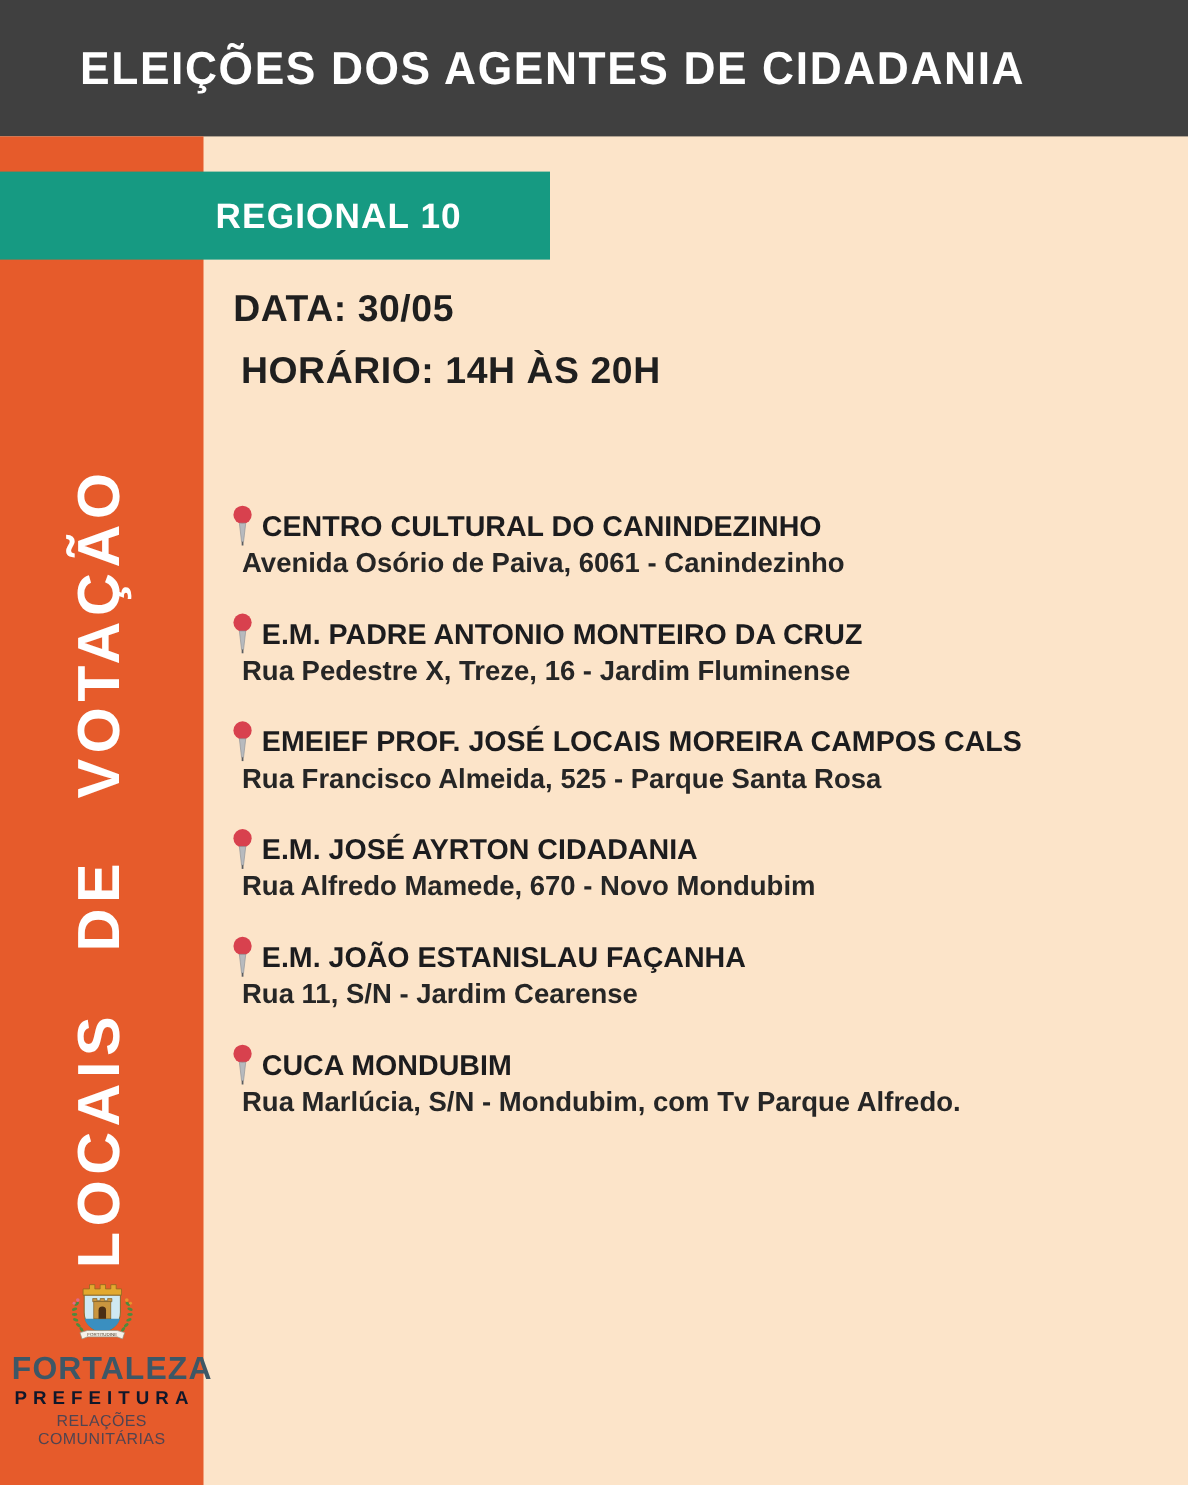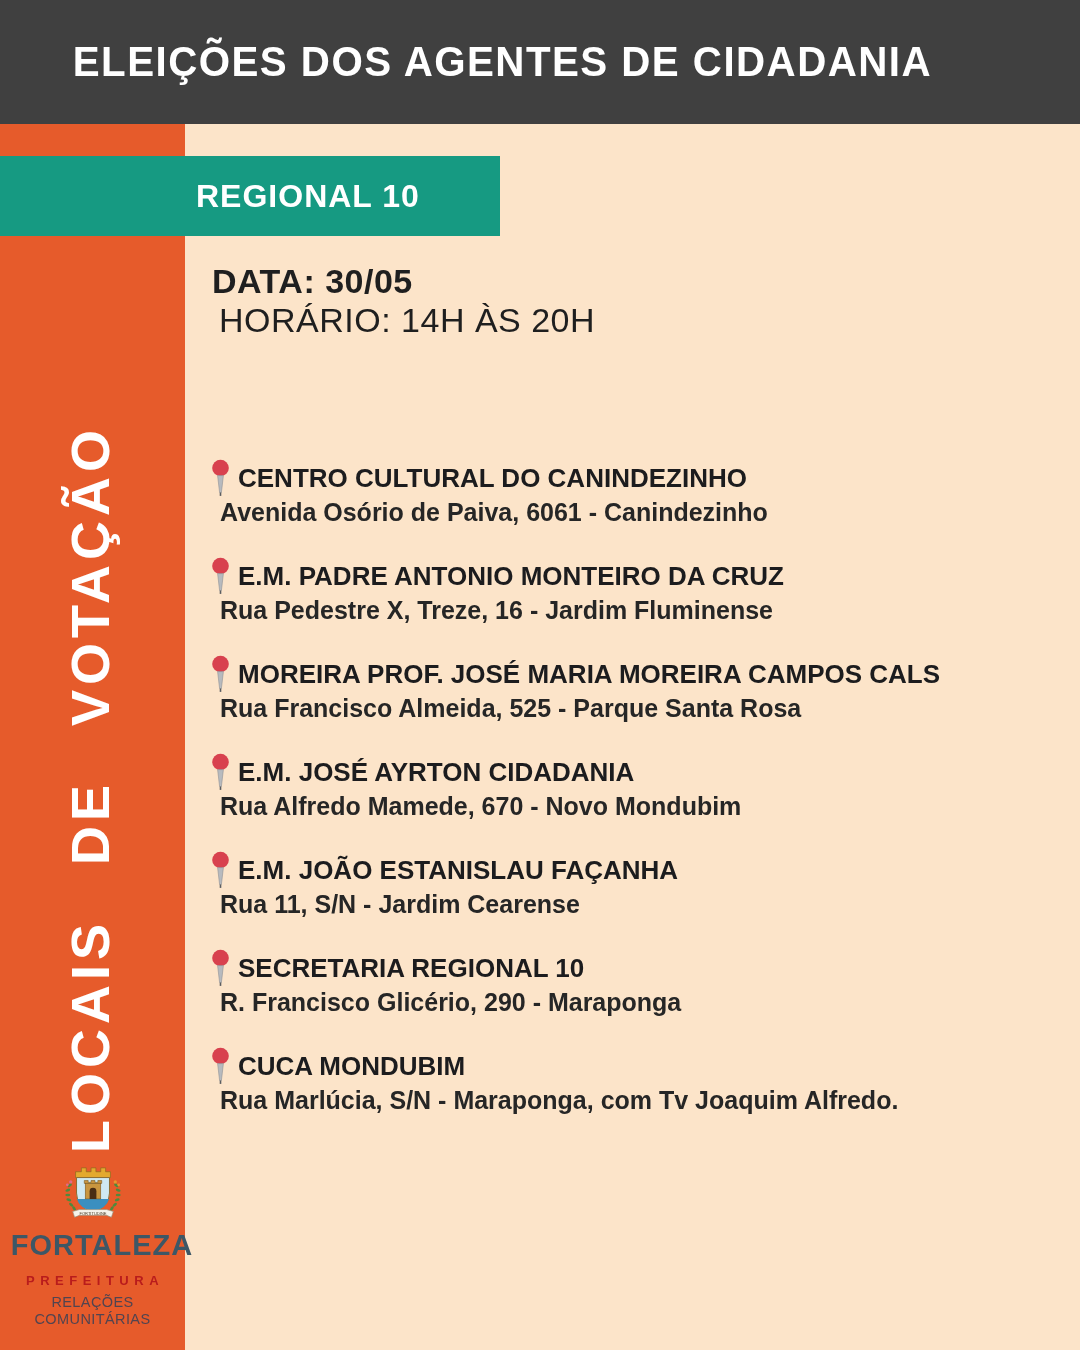--- a/index.html
+++ b/index.html
@@ -64,22 +64,22 @@
   }
   
   .schedule{
     position:absolute;left:212px;top:262px;
     color:#1f1f1f;
   }
   .schedule-date{
     font-size:34px;font-weight:700;letter-spacing:.5px;
   }
   .schedule-time{
-    padding-left:7px;
-    font-size:34px;font-weight:400;letter-spacing:.5px;
+    margin-top:17px;padding-left:7px;
+    font-size:34px;font-weight:700;letter-spacing:.5px;
   }
   
   .locations{
     position:absolute;left:210px;top:430px;width:840px;
   }
   .loc{
     position:relative;
     margin-bottom:13px;
   }
   .loc-name{
@@ -117,23 +117,23 @@
     margin-top:4px;
     color:#3d5766;
     font-size:29px;
     font-weight:800;
     letter-spacing:1px;
     line-height:30px;
     white-space:nowrap;
     padding-left:19px;
   }
   .brand-sub{
-    margin-top:11px;
-    color:#b91c1c;
-    font-size:13px;
+    margin-top:1px;
+    color:#0f172a;
+    font-size:17px;
     font-weight:600;
     letter-spacing:5.5px;
     padding-left:5px;
     line-height:19px;
     white-space:nowrap;
   }
   .dept{
     margin-top:4px;
     color:#514450;
     font-size:14.5px;
@@ -196,21 +196,21 @@
 
     <div class="loc">
       <div class="loc-name">
         <span class="pin">
           <svg width="21" height="40" viewBox="0 0 21 40" aria-hidden="true">
             <circle cx="10.5" cy="9" r="8.3" fill="#d8414e"></circle>
             <path d="M7.6 16.6 L13.4 16.6 L11.4 33.5 L9.6 33.5 Z" fill="#b7babe" stroke="#8e9196" stroke-width="0.6"></path>
             <rect x="9.7" y="33.5" width="1.6" height="3.4" fill="#5a5d61"></rect>
           </svg>
         </span>
-        <span class="loc-name-text">MOREIRA PROF. JOSÉ MARIA MOREIRA CAMPOS CALS</span>
+        <span class="loc-name-text">EMEIEF PROF. JOSÉ LOCAIS MOREIRA CAMPOS CALS</span>
       </div>
       <div class="loc-addr">Rua Francisco Almeida, 525 - Parque Santa Rosa</div>
     </div>
 
     <div class="loc">
       <div class="loc-name">
         <span class="pin">
           <svg width="21" height="40" viewBox="0 0 21 40" aria-hidden="true">
             <circle cx="10.5" cy="9" r="8.3" fill="#d8414e"></circle>
             <path d="M7.6 16.6 L13.4 16.6 L11.4 33.5 L9.6 33.5 Z" fill="#b7babe" stroke="#8e9196" stroke-width="0.6"></path>
@@ -229,46 +229,33 @@
             <circle cx="10.5" cy="9" r="8.3" fill="#d8414e"></circle>
             <path d="M7.6 16.6 L13.4 16.6 L11.4 33.5 L9.6 33.5 Z" fill="#b7babe" stroke="#8e9196" stroke-width="0.6"></path>
             <rect x="9.7" y="33.5" width="1.6" height="3.4" fill="#5a5d61"></rect>
           </svg>
         </span>
         <span class="loc-name-text">E.M. JOÃO ESTANISLAU FAÇANHA</span>
       </div>
       <div class="loc-addr">Rua 11, S/N - Jardim Cearense</div>
     </div>
 
-    <div class="loc">
-      <div class="loc-name">
-        <span class="pin">
-          <svg width="21" height="40" viewBox="0 0 21 40" aria-hidden="true">
-            <circle cx="10.5" cy="9" r="8.3" fill="#d8414e"></circle>
-            <path d="M7.6 16.6 L13.4 16.6 L11.4 33.5 L9.6 33.5 Z" fill="#b7babe" stroke="#8e9196" stroke-width="0.6"></path>
-            <rect x="9.7" y="33.5" width="1.6" height="3.4" fill="#5a5d61"></rect>
-          </svg>
-        </span>
-        <span class="loc-name-text">SECRETARIA REGIONAL 10</span>
-      </div>
-      <div class="loc-addr">R. Francisco Glicério, 290 - Maraponga</div>
-    </div>
 
     <div class="loc">
       <div class="loc-name">
         <span class="pin">
           <svg width="21" height="40" viewBox="0 0 21 40" aria-hidden="true">
             <circle cx="10.5" cy="9" r="8.3" fill="#d8414e"></circle>
             <path d="M7.6 16.6 L13.4 16.6 L11.4 33.5 L9.6 33.5 Z" fill="#b7babe" stroke="#8e9196" stroke-width="0.6"></path>
             <rect x="9.7" y="33.5" width="1.6" height="3.4" fill="#5a5d61"></rect>
           </svg>
         </span>
         <span class="loc-name-text">CUCA MONDUBIM</span>
       </div>
-      <div class="loc-addr">Rua Marlúcia, S/N - Maraponga, com Tv Joaquim Alfredo.</div>
+      <div class="loc-addr">Rua Marlúcia, S/N - Mondubim, com Tv Parque Alfredo.</div>
     </div>
   </div>
 
   <div class="footer-logo">
     <svg class="crest" viewBox="0 0 70 64" aria-hidden="true">
 
       <path d="M17 8 h6 v-4 h5 v4 h5 v-4 h5 v4 h5 v-4 h5 v4 h5 v6 H17 Z" fill="#e3a92f" stroke="#8a6b1f" stroke-width="0.7"></path>
 
       <path d="M18 14 h34 v16 q0 14 -17 20 q-17 -6 -17 -20 Z" fill="#cfe9f2" stroke="#8a6b2f" stroke-width="1"></path>
 

